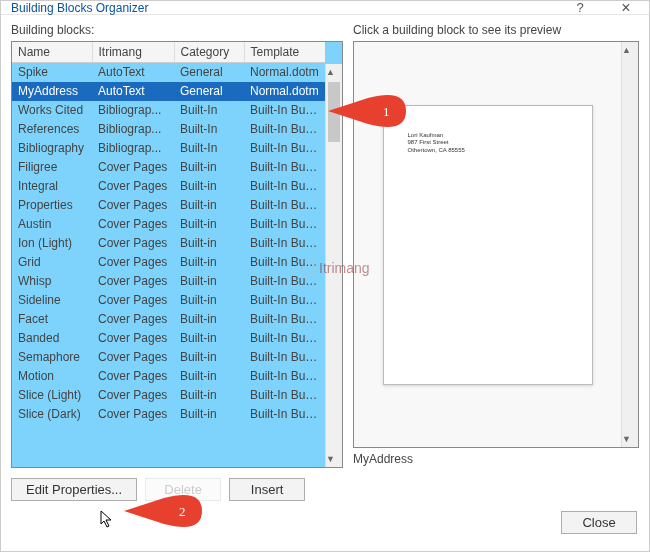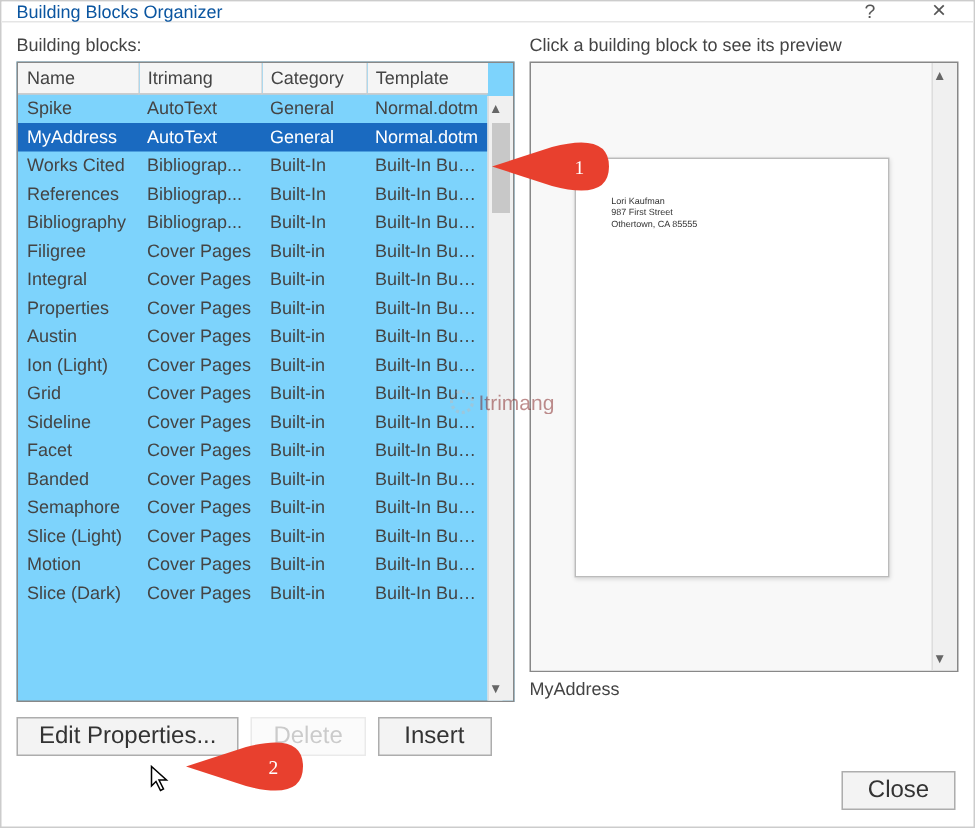--- a/index.html
+++ b/index.html
@@ -168,21 +168,21 @@
   .button-row-right {
     display: flex;
     justify-content: flex-end;
     padding: 10px 12px 10px 10px;
   }
   .btn {
     background: #f3f3f3;
     border: 1px solid #adadad;
     padding: 3px 14px;
     font-family: inherit;
-    font-size: 16px;
+    font-size: 13px;
     color: #333;
     min-width: 76px;
     text-align: center;
     cursor: pointer;
   }
   .btn.hidden-del {
     opacity: 0.25;
   }
   .callout {
     position: absolute;
@@ -309,20 +309,26 @@
                 <td>Built-in</td>
                 <td>Built-In Buil...</td>
               </tr>
               <tr>
                 <td>Grid</td>
                 <td>Cover Pages</td>
                 <td>Built-in</td>
                 <td>Built-In Buil...</td>
               </tr>
               <tr>
+                <td>Whisp</td>
+                <td>Cover Pages</td>
+                <td>Built-in</td>
+                <td>Built-In Buil...</td>
+              </tr>
+              <tr>
                 <td>Sideline</td>
                 <td>Cover Pages</td>
                 <td>Built-in</td>
                 <td>Built-In Buil...</td>
               </tr>
               <tr>
                 <td>Facet</td>
                 <td>Cover Pages</td>
                 <td>Built-in</td>
                 <td>Built-In Buil...</td>
@@ -333,27 +339,27 @@
                 <td>Built-in</td>
                 <td>Built-In Buil...</td>
               </tr>
               <tr>
                 <td>Semaphore</td>
                 <td>Cover Pages</td>
                 <td>Built-in</td>
                 <td>Built-In Buil...</td>
               </tr>
               <tr>
+                <td>Motion</td>
+                <td>Cover Pages</td>
+                <td>Built-in</td>
+                <td>Built-In Buil...</td>
+              </tr>
+              <tr>
                 <td>Slice (Light)</td>
-                <td>Cover Pages</td>
-                <td>Built-in</td>
-                <td>Built-In Buil...</td>
-              </tr>
-              <tr>
-                <td>Motion</td>
                 <td>Cover Pages</td>
                 <td>Built-in</td>
                 <td>Built-In Buil...</td>
               </tr>
               <tr>
                 <td>Slice (Dark)</td>
                 <td>Cover Pages</td>
                 <td>Built-in</td>
                 <td>Built-In Buil...</td>
               </tr>

